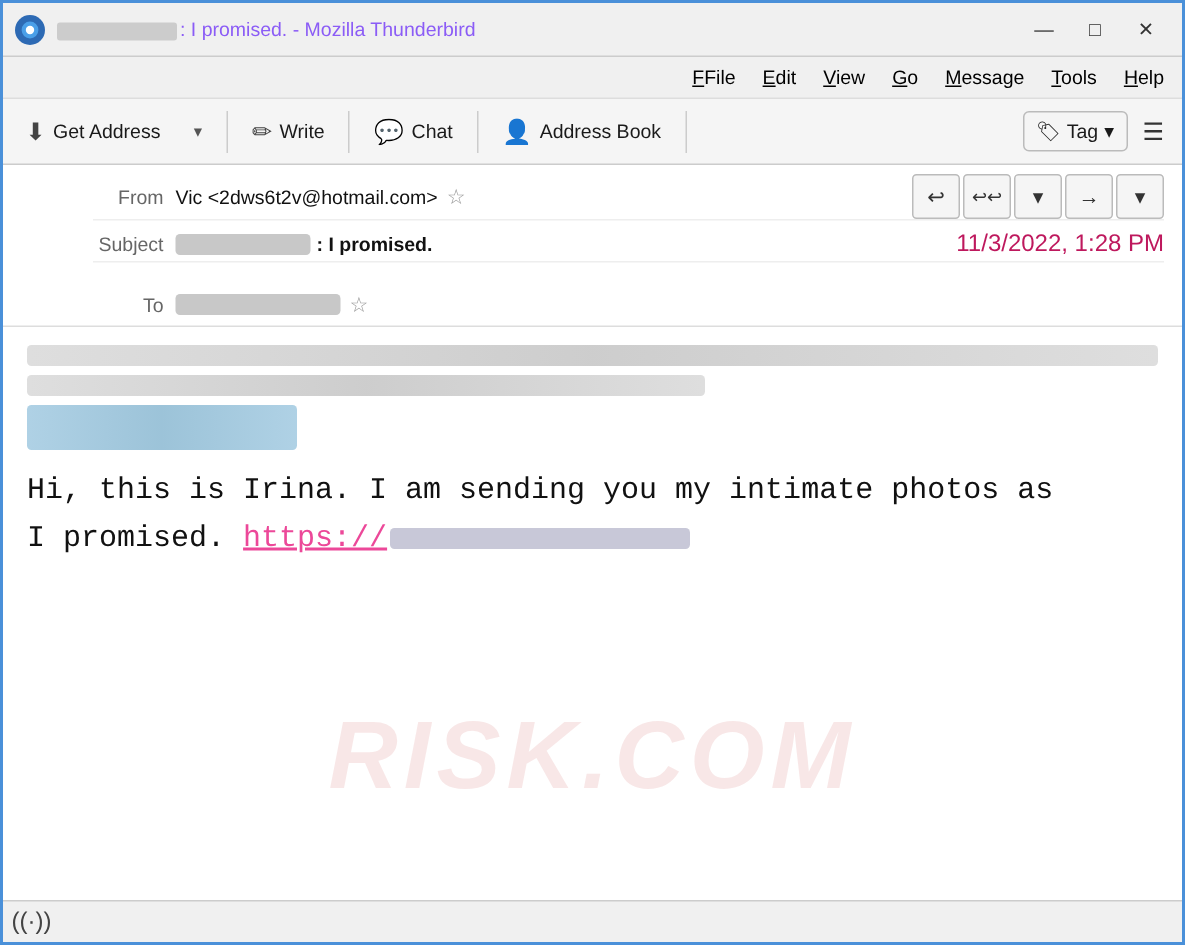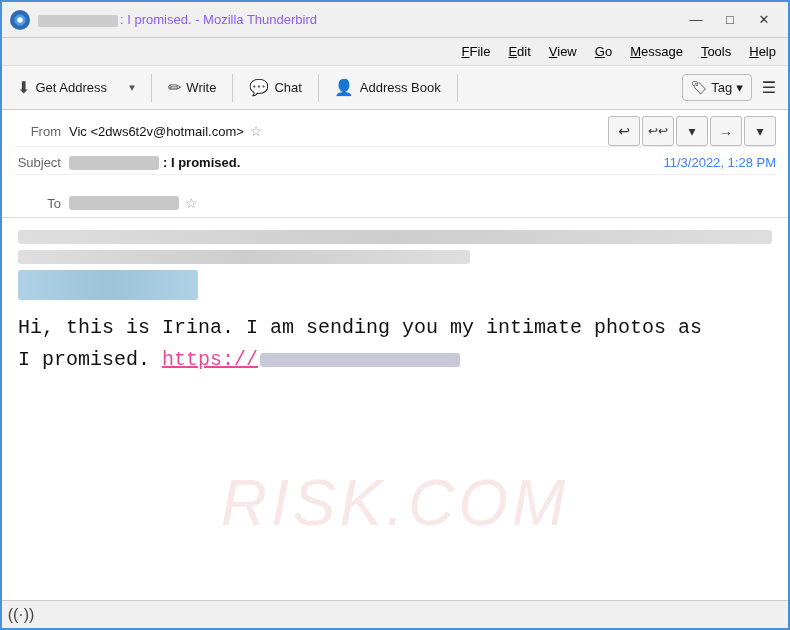--- a/index.html
+++ b/index.html
@@ -161,20 +161,21 @@
     .email-header {
       background: white;
       border-bottom: 1px solid #ddd;
       padding: 6px 12px;
       flex-shrink: 0;
     }
     .email-header-row {
       display: flex;
       align-items: center;
       min-height: 28px;
+      margin-left: 48px;
     }
     .email-header-row.from-row {
       justify-content: space-between;
     }
     .header-label {
       color: #666;
       font-size: 13px;
       width: 55px;
       text-align: right;
       padding-right: 8px;
@@ -221,22 +222,22 @@
       display: inline-block;
       background: #c8c8c8;
       border-radius: 3px;
       width: 90px;
       height: 14px;
       vertical-align: middle;
       margin-right: 4px;
     }
     .timestamp {
       margin-left: auto;
-      font-size: 13px;
-      color: #3b82f6;
+      font-size: 16px;
+      color: #be185d;
     }
     .to-row {
       border-top: 1px solid #eee;
       padding-top: 20px;
     }
     .to-redacted {
       display: inline-block;
       background: #c8c8c8;
       border-radius: 3px;
       width: 110px;
@@ -297,21 +298,21 @@
       margin-left: 2px;
     }
 
     
     .watermark {
       position: absolute;
       bottom: 60px;
       left: 50%;
       transform: translateX(-50%);
       font-size: 64px;
-      font-weight: 400;
+      font-weight: 700;
       color: rgba(200, 60, 60, 0.12);
       font-style: italic;
       letter-spacing: 4px;
       pointer-events: none;
       white-space: nowrap;
       font-family: Arial, sans-serif;
       user-select: none;
     }
 
     

